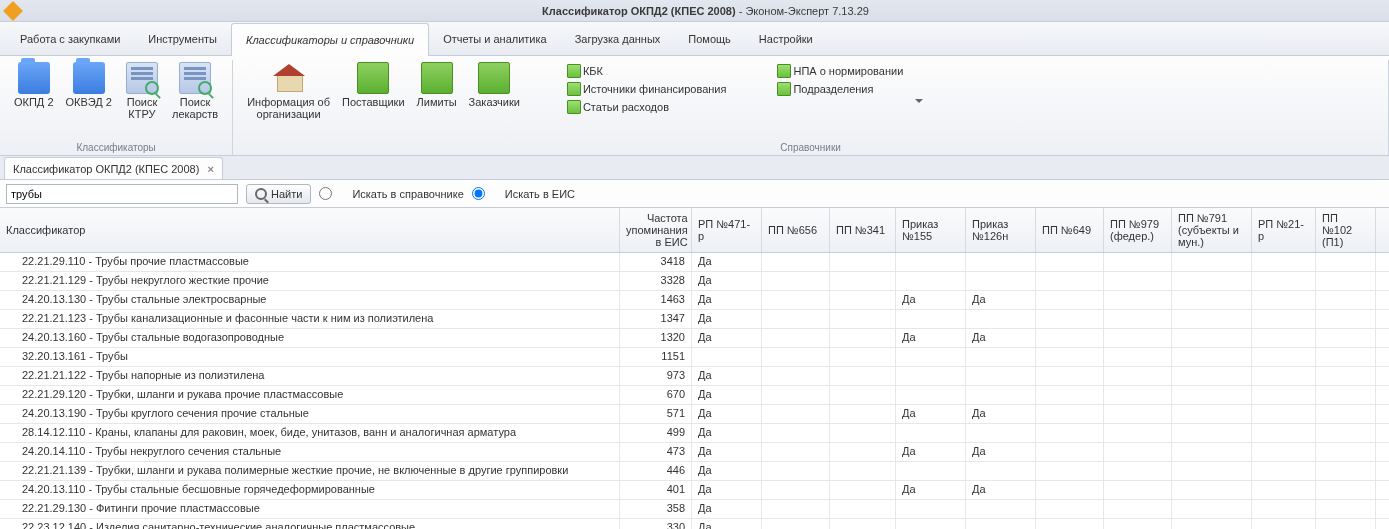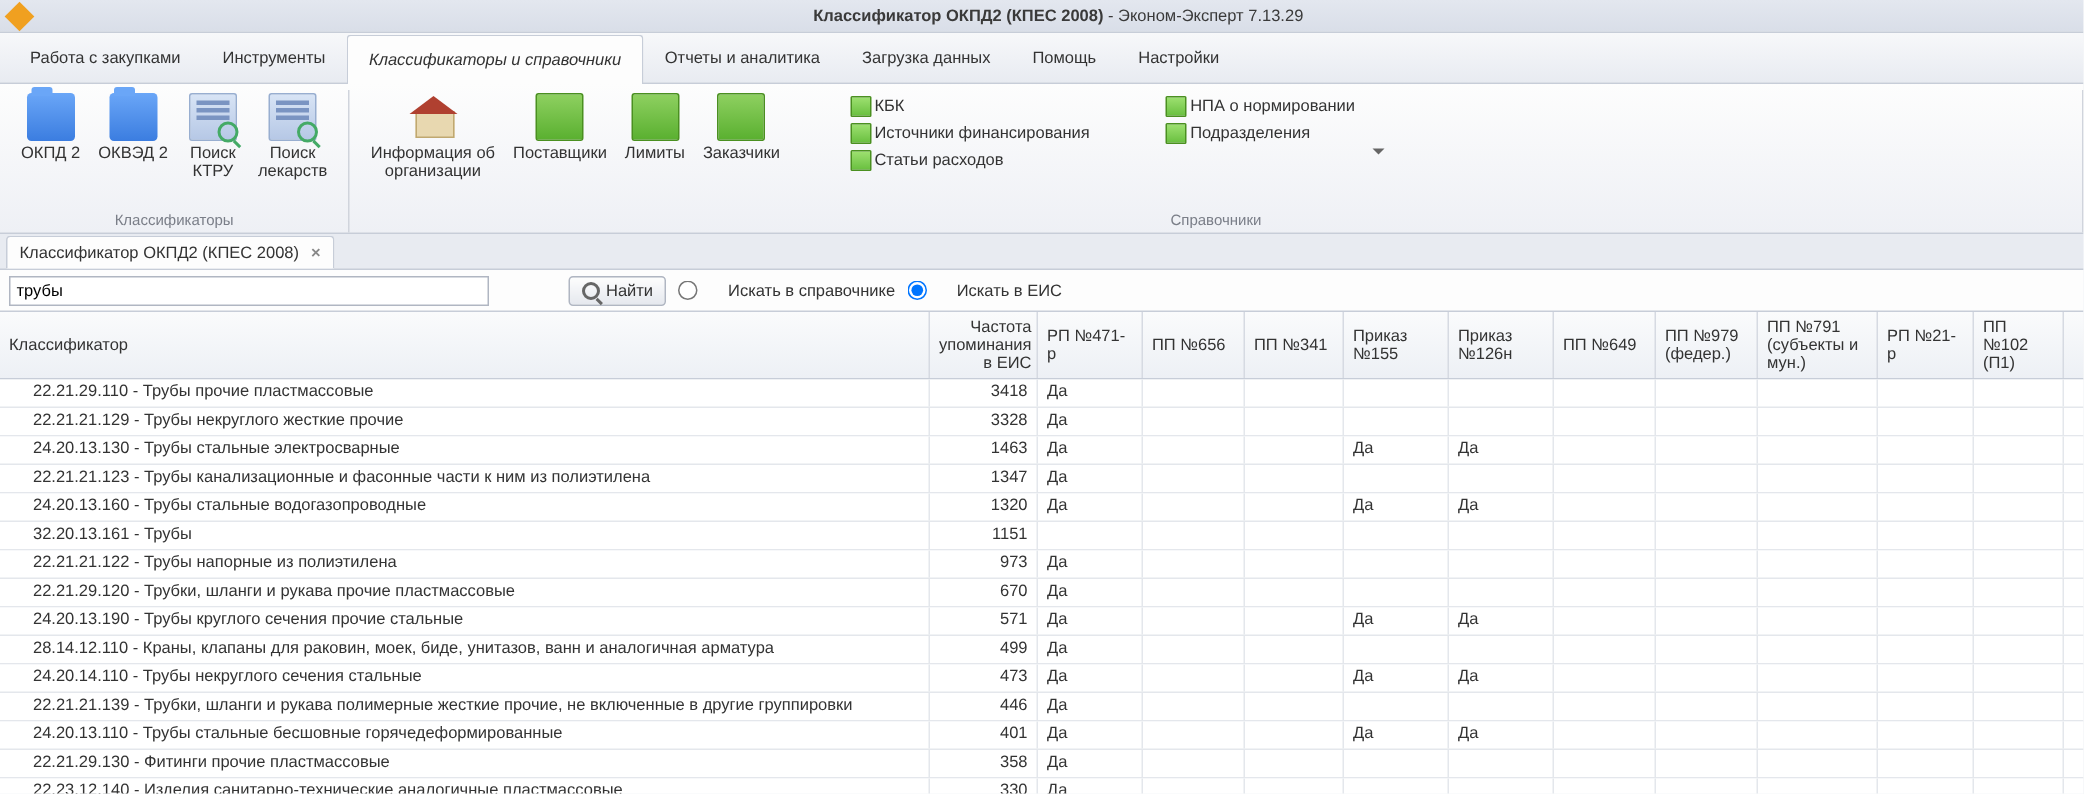--- a/index.html
+++ b/index.html
@@ -30,22 +30,22 @@
 .ico-gbook{background:linear-gradient(#8ed060,#5ab030);border-radius:2px;border:1px solid #4a9020;}
 .spravcol{display:flex;flex-direction:column;justify-content:flex-start;padding:2px 10px;gap:4px;}
 .spravitem{display:flex;align-items:center;gap:2px;white-space:nowrap;margin-left:31px;}
 .spravitem .sico{width:14px;height:14px;background:linear-gradient(#9de070,#6ac040);border:1px solid #4a9020;border-radius:1px;}
 .sprav-drop{width:10px;height:10px;align-self:center;margin-left:2px;}
 .sprav-drop::before{content:"";display:block;width:0;height:0;border-left:4px solid transparent;border-right:4px solid transparent;border-top:4px solid #666;margin-top:3px;}
 .doctabs{height:24px;background:#e8ebf1;display:flex;align-items:flex-end;padding-left:4px;border-bottom:1px solid #c7cdd8;}
 .doctab{background:#fdfdfd;border:1px solid #c7cdd8;border-bottom:none;border-radius:3px 3px 0 0;padding:3px 8px;display:flex;align-items:center;gap:8px;height:22px;}
 .doctab .x{color:#888;font-weight:bold;cursor:default;}
 .searchbar{height:28px;background:#fdfdfd;border-bottom:1px solid #c7cdd8;display:flex;align-items:center;padding:0 6px;gap:8px;}
-.searchbar input[type=text]{width:320px;height:20px;border:1px solid #b0b6c2;padding:0 4px;font-size:11px;}
-.findbtn{height:20px;border:1px solid #b0b6c2;background:linear-gradient(#fdfdfd,#e5e8ee);border-radius:3px;padding:0 8px;display:flex;align-items:center;gap:4px;cursor:default;margin-left:45px;}
+.searchbar input[type=text]{width:232px;height:20px;border:1px solid #b0b6c2;padding:0 4px;font-size:11px;}
+.findbtn{height:20px;border:1px solid #b0b6c2;background:linear-gradient(#fdfdfd,#e5e8ee);border-radius:3px;padding:0 8px;display:flex;align-items:center;gap:4px;cursor:default;}
 .findbtn .mag{width:12px;height:12px;border:2px solid #666;border-radius:50%;position:relative;}
 .findbtn .mag::after{content:"";position:absolute;right:-4px;bottom:-4px;width:5px;height:2px;background:#666;transform:rotate(45deg);}
 .radiowrap{display:flex;align-items:center;gap:20px;}
 .radiowrap input{margin:0;}
 .grid{display:flex;flex-direction:column;}
 .ghead{display:flex;background:linear-gradient(#fafbfc,#edf0f5);border-bottom:1px solid #c7cdd8;}
 .gh{border-right:1px solid #d6dae2;padding:4px 6px;font-size:11px;color:#333;display:flex;align-items:center;line-height:12px;}
 .grow{display:flex;border-bottom:1px solid #e4e7ec;background:#fff;height:19px;}
 .gc{border-right:1px solid #e4e7ec;padding:2px 6px;font-size:11px;overflow:hidden;white-space:nowrap;}
 .c0{width:620px;} .c1{width:72px;text-align:right;} .c2{width:70px;} .c3{width:68px;} .c4{width:66px;}

